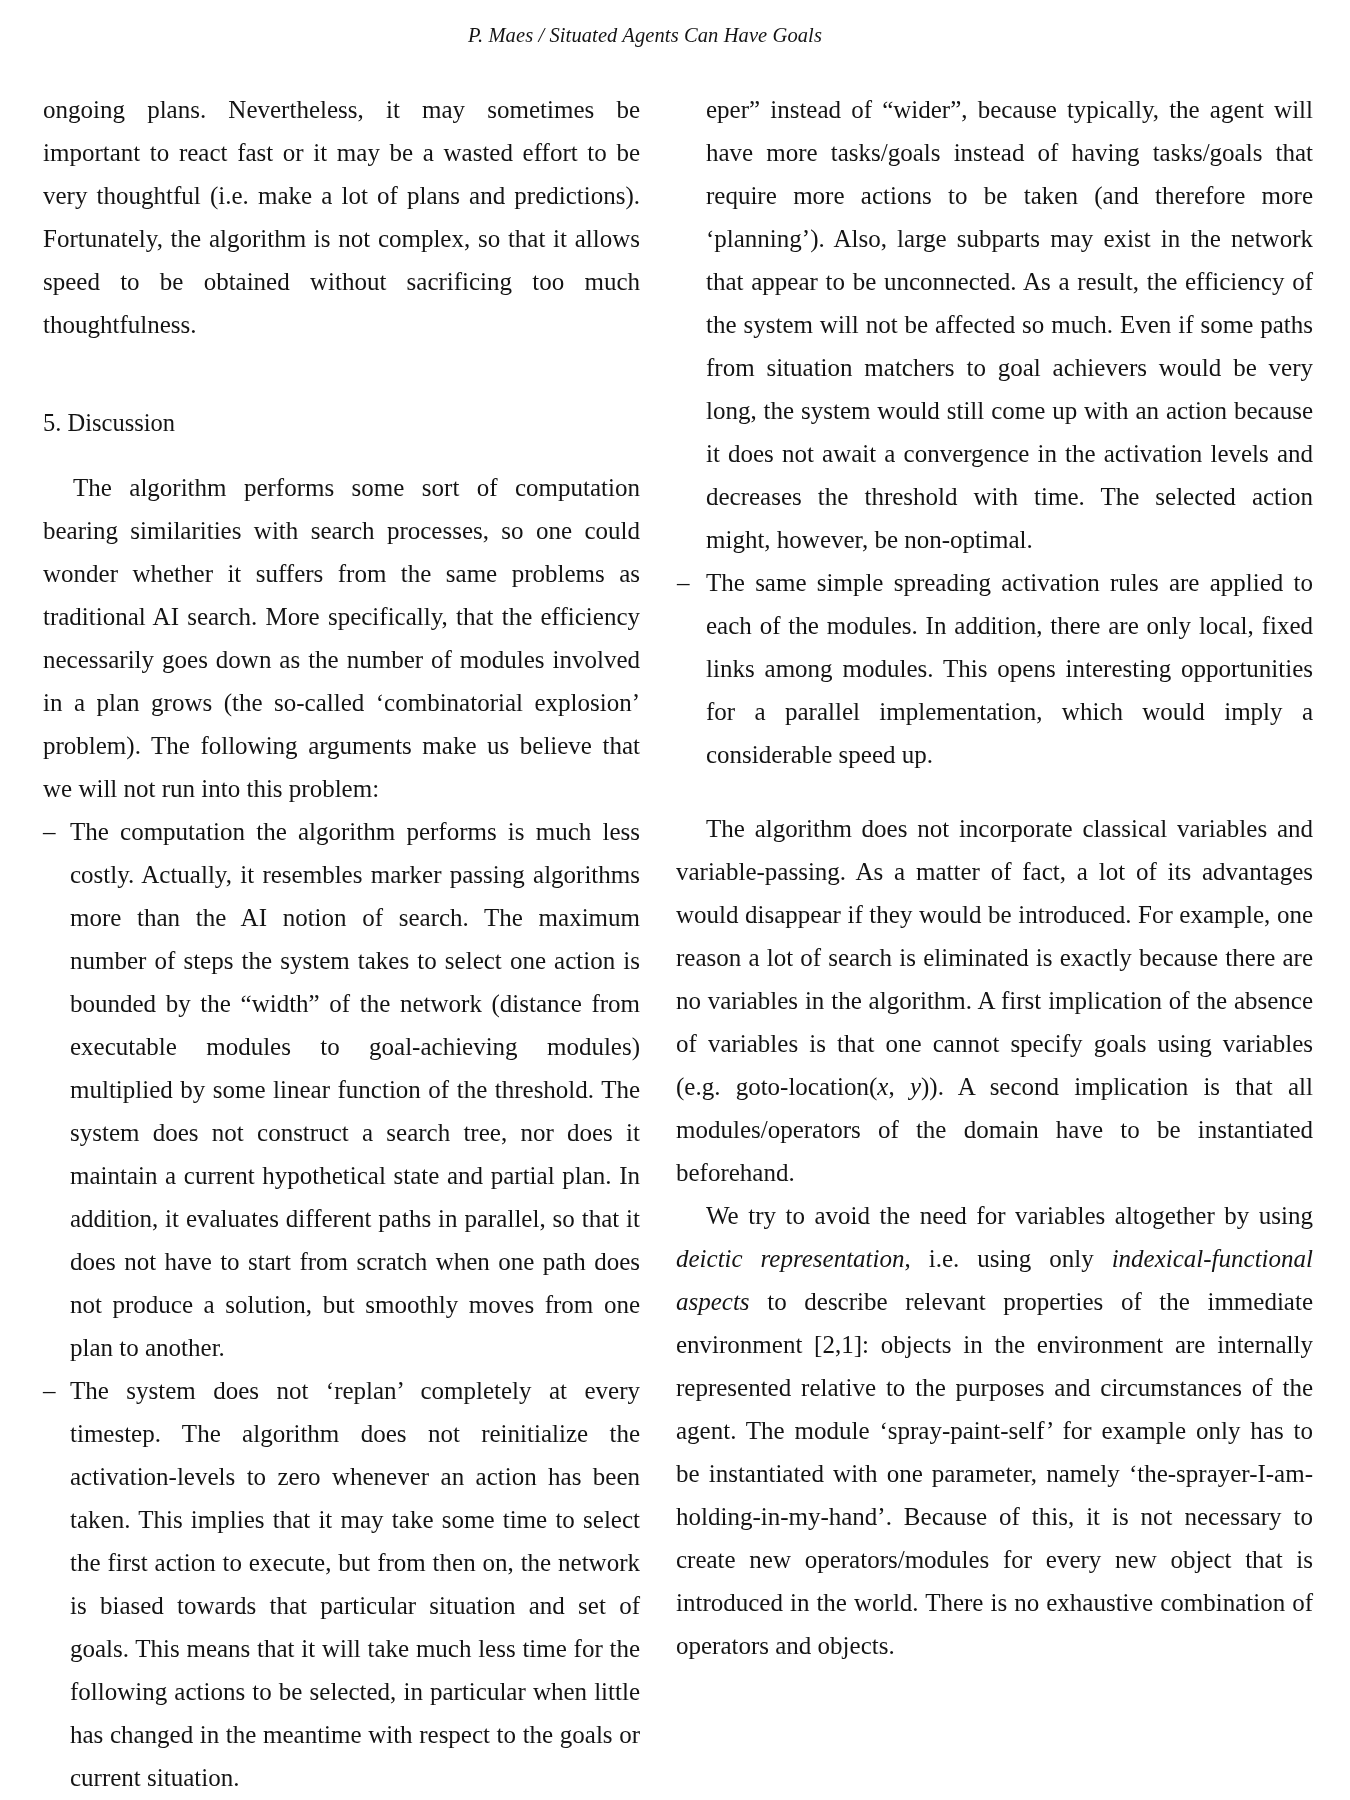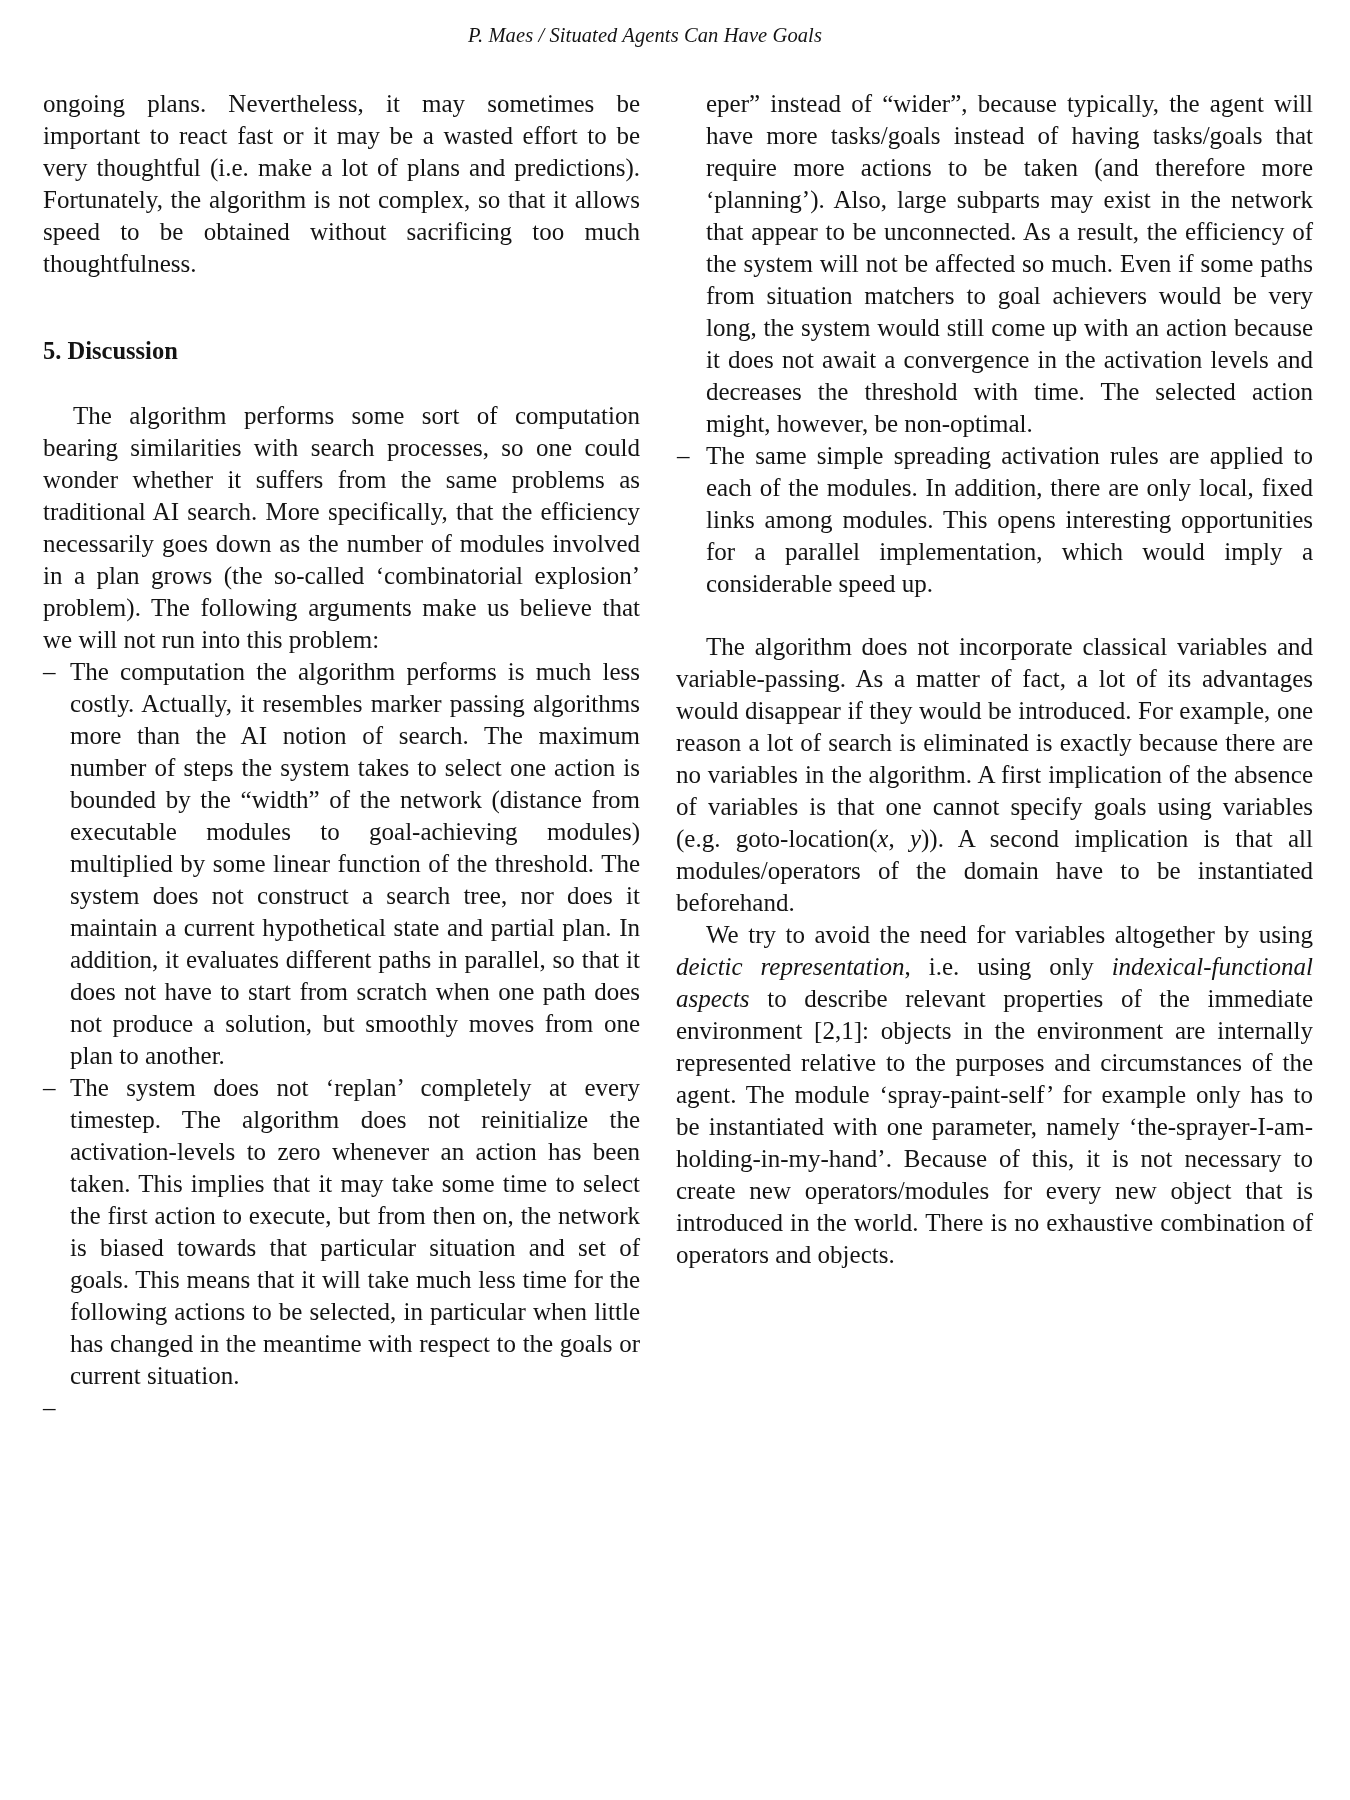--- a/index.html
+++ b/index.html
@@ -34,32 +34,32 @@
     position: absolute;
     left: 1350px;
     top: 2px;
     font-size: 20px;
   }
   .column {
     position: absolute;
     top: 88px;
     width: 597px;
     font-size: 25px;
-    line-height: 32px;
+    line-height: 43px;
   }
   .col-left { left: 43px; }
   .col-right { left: 706px; width: 607px; }
   .para {
     margin: 0;
     text-align: justify;
     text-align-last: auto;
   }
   .indent { text-indent: 30px; }
   .section-heading {
-    font-weight: bold;
+    font-weight: normal;
     font-size: 24.5px;
     margin: 55px 0 0 0;
     height: 33.7px;
   }
   .subsection-heading {
     font-style: italic;
     font-size: 25px;
     margin: 31px 0 0 0;
     height: 33.7px;
   }

